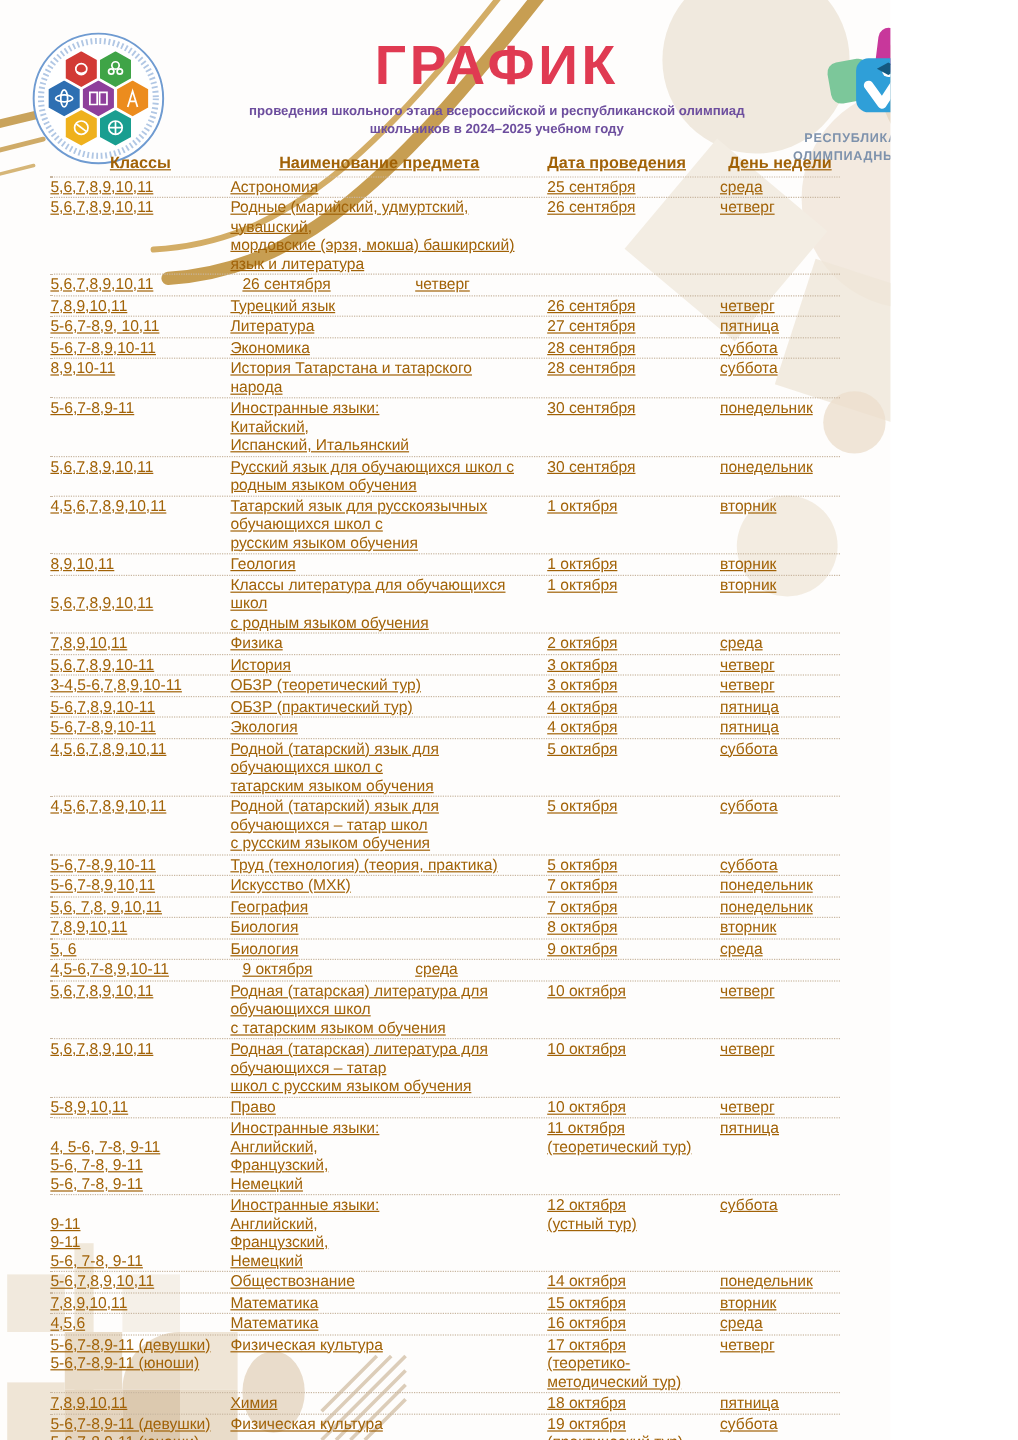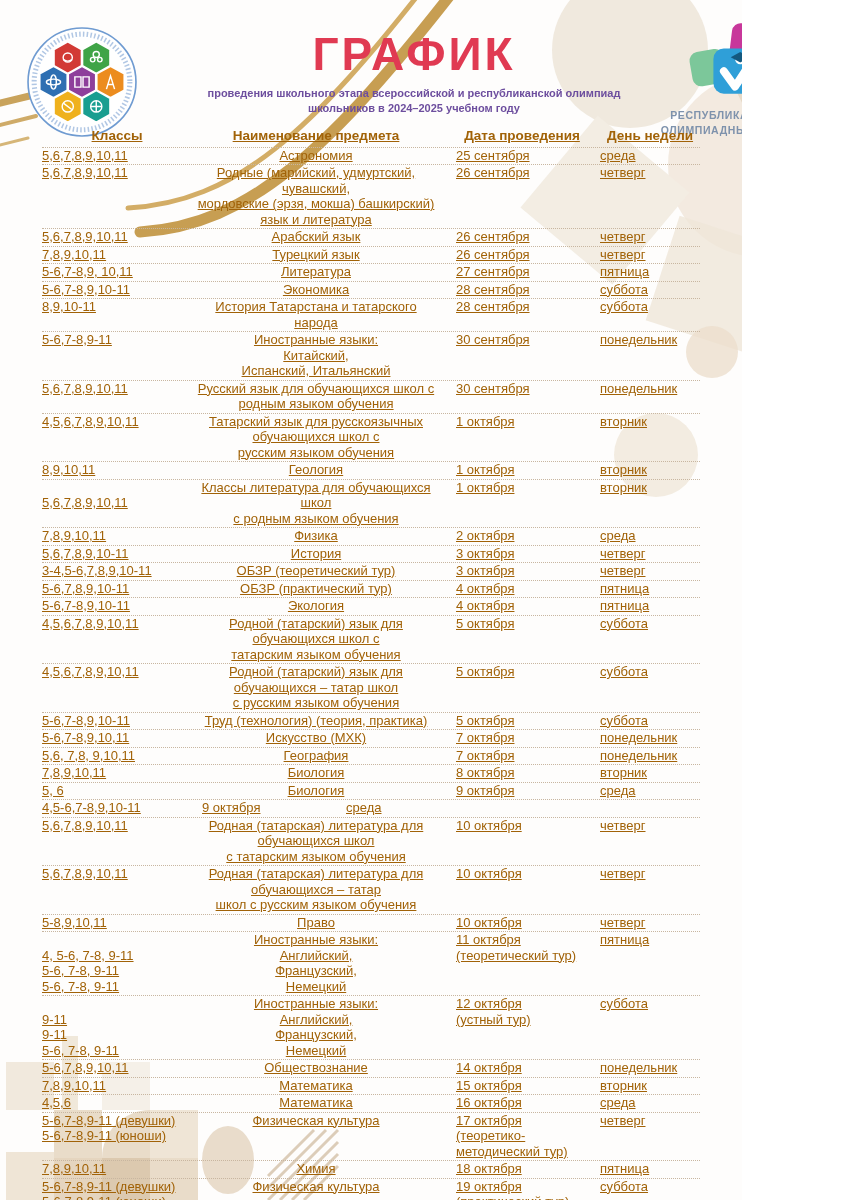--- a/index.html
+++ b/index.html
@@ -28,27 +28,27 @@
   .logo-right .name{
     margin-top:4px;font-size:10.5px;font-weight:bold;color:#7e92ac;
     letter-spacing:.6px;line-height:1.45;
   }
 
   
   .schedule{position:absolute;left:42px;right:42px;top:128px;color:#a16207;text-decoration:underline;}
   .row{display:flex;border-bottom:1.5px dotted #c8b6a0;align-items:flex-start;}
   .cell{white-space:pre-line;font-size:13px;line-height:15.5px;padding:0 0 1px 0;}
   .c1{width:150px;flex:none;}
-  .c2{flex:1;padding-right:6px;text-align:center;}
+  .c2{flex:1;padding-right:6px;}
   .c3{width:132px;flex:none;padding-left:10px;}
   .c4{width:100px;flex:none;padding-left:12px;}
   .header-row .cell{font-weight:bold;font-size:13.5px;padding-bottom:3px;}
   .header-row .c1{text-align:center;width:150px;}
   .header-row .c2{text-align:center;}
-  .header-row .c3{text-align:center;}
+  .header-row .c3{}
   .header-row .c4{text-align:center;}
 </style>
 </head>
 <body>
 
 <div class="page">
 
   <svg class="deco" style="left:0;top:0;" width="848" height="1200" viewBox="0 0 848 1200">
 
     <circle cx="630" cy="50" r="78" fill="#f0e9de"></circle>
@@ -173,21 +173,20 @@
         </div>
         <div class="row">
           <div class="cell c1">5,6,7,8,9,10,11</div>
           <div class="cell c2">Родные (марийский, удмуртский, чувашский,
 мордовские (эрзя, мокша) башкирский) язык и литература</div>
           <div class="cell c3">26 сентября</div>
           <div class="cell c4">четверг</div>
         </div>
         <div class="row">
           <div class="cell c1">5,6,7,8,9,10,11</div>
-          <div class="cell c2">Арабский язык</div>
           <div class="cell c3">26 сентября</div>
           <div class="cell c4">четверг</div>
         </div>
         <div class="row">
           <div class="cell c1">7,8,9,10,11</div>
           <div class="cell c2">Турецкий язык</div>
           <div class="cell c3">26 сентября</div>
           <div class="cell c4">четверг</div>
         </div>
         <div class="row">

